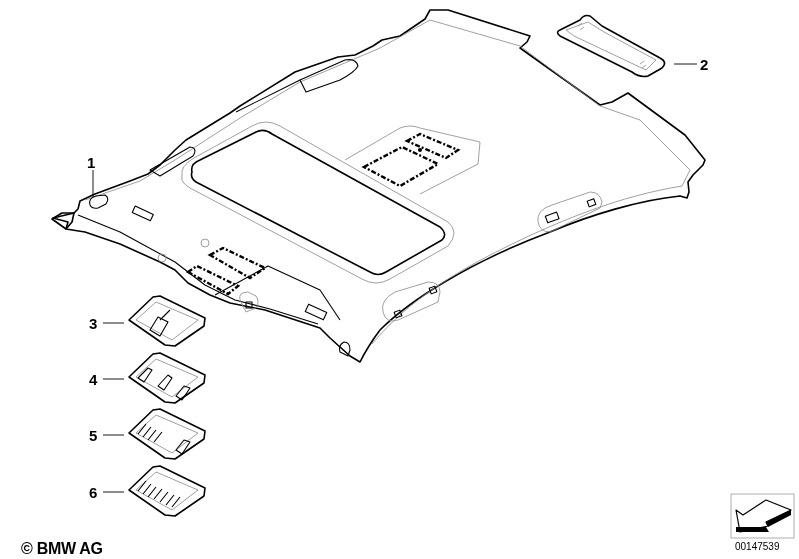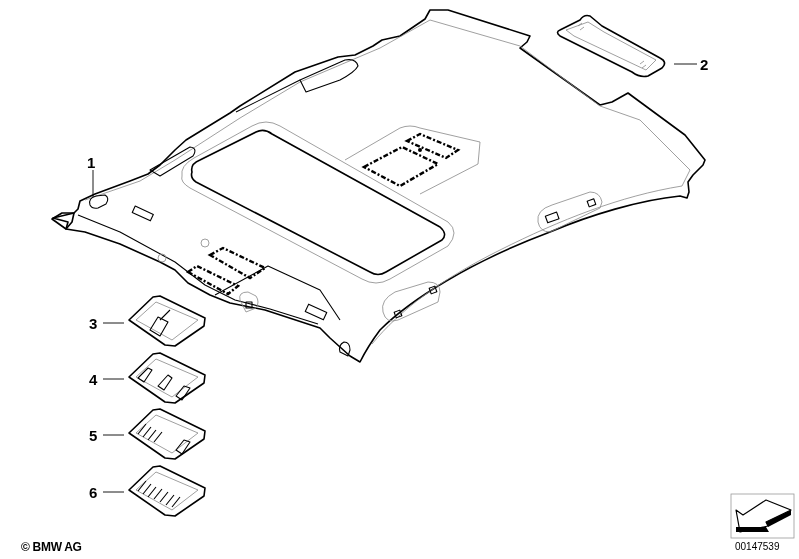--- a/index.html
+++ b/index.html
@@ -1,21 +1,21 @@
 <!DOCTYPE html>
 <html><head>
 <meta charset="utf-8">
 <style>
   html, body { margin:0; padding:0; background:#ffffff; }
   body { width:799px; height:559px; position:relative; overflow:hidden;
          font-family:"Liberation Sans", sans-serif; }
   #stage { position:absolute; left:0; top:0; width:799px; height:559px; }
   .callout { position:absolute; font-family:"Liberation Sans", sans-serif;
              font-weight:bold; font-size:15px; color:#000; line-height:15px; }
-  .copyright { position:absolute; left:21px; top:540px; font-size:12px;
+  .copyright { position:absolute; left:21px; top:540px; font-size:16px;
                font-weight:bold; color:#000; letter-spacing:-0.3px;
                font-family:"Liberation Sans", sans-serif; }
   .diagram-id { position:absolute; left:735px; top:541px; font-size:10px;
                 color:#000; font-family:"Liberation Sans", sans-serif; }
   svg .thick { stroke:#000; stroke-width:1.6; fill:none; stroke-linejoin:round; stroke-linecap:round; }
   svg .med   { stroke:#000; stroke-width:1.1; fill:none; stroke-linejoin:round; }
   svg .thin  { stroke:#888; stroke-width:0.8; fill:none; stroke-linejoin:round; }
   svg .dash  { stroke:#000; stroke-width:2.4; fill:none; stroke-dasharray:5 2 2 2; }
   svg .leader { stroke:#000; stroke-width:0.9; }
 </style>

